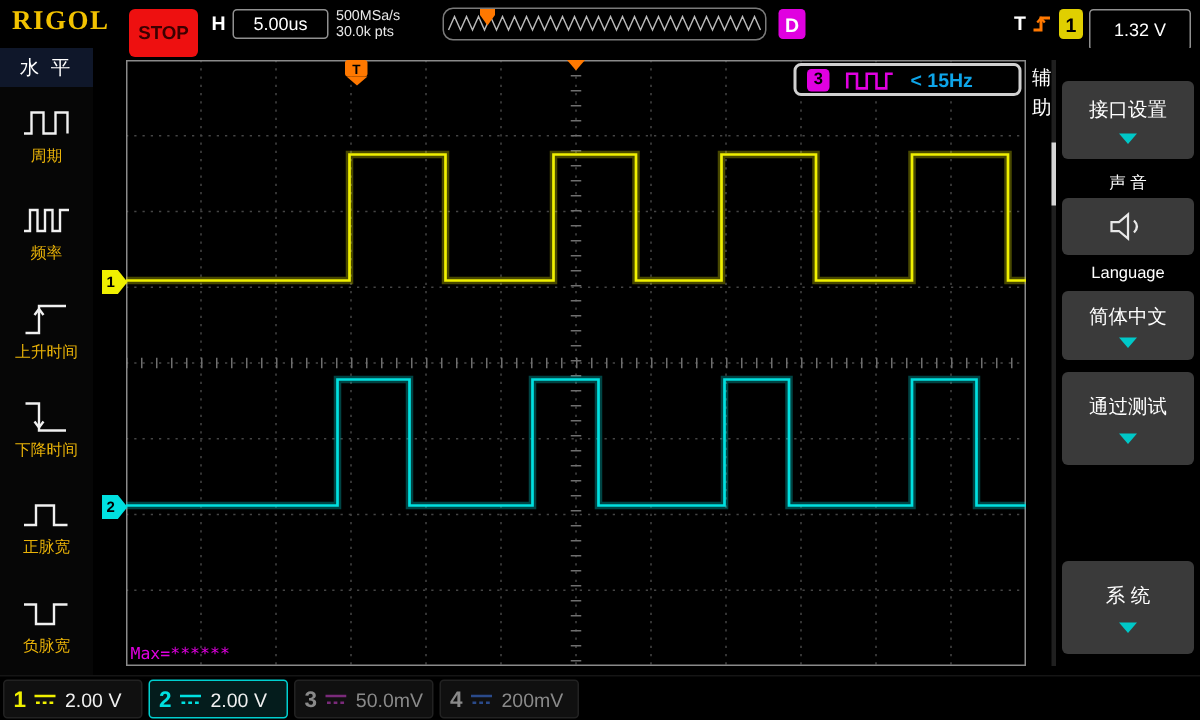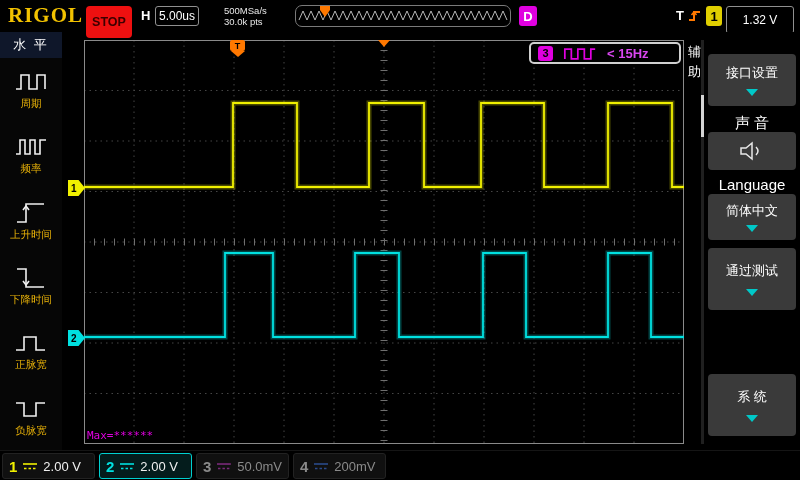--- a/index.html
+++ b/index.html
@@ -2,27 +2,27 @@
 <html><head>
 <meta charset="utf-8">
 <style>
   *{box-sizing:border-box}
   html,body{margin:0;padding:0;background:#000;width:800px;height:480px}
   #root{position:relative;width:800px;height:480px;background:#000;color:#fff;
         font-family:"Liberation Sans",sans-serif;overflow:hidden}
 
   
   .topbar{position:absolute;left:0;top:0;width:800px;height:32px;background:#000}
-  .brand{position:absolute;left:8px;top:3px;font-size:21px;font-weight:bold;color:#f2c200;
+  .brand{position:absolute;left:8px;top:3px;font-size:18px;font-weight:bold;color:#f2c200;
          letter-spacing:1px;font-family:"Liberation Serif",serif}
   .stop{position:absolute;left:86px;top:6px;width:46px;height:32px;background:#ee1010;border-radius:4px;
         color:#3c0000;font-weight:bold;font-size:12.5px;display:flex;align-items:center;justify-content:center}
   .hlabel{position:absolute;left:141px;top:8px;font-size:13px;font-weight:bold}
   .tbox{border:1px solid #909090;border-radius:3px;display:flex;align-items:center;justify-content:center;font-size:12px;color:#fff}
-  .timebase{position:absolute;left:155px;top:6px;width:44px;height:20px}
+  .timebase{position:absolute;left:155px;top:6px;width:64px;height:20px}
   .acq{position:absolute;left:224px;top:5px;font-size:9.5px;line-height:11px;color:#e8e8e8;white-space:nowrap}
   .thumb{position:absolute;left:295px;top:5px;width:216px;height:22px;border:1px solid #7a7a7a;
          border-radius:7px;overflow:hidden;display:flex;align-items:center;justify-content:center}
   .thumb svg{width:212px;height:22px}
   .dbadge{position:absolute;left:519px;top:6px;width:18px;height:20px;background:#e000e0;border-radius:3px;
           color:#fff;font-weight:bold;font-size:13px;display:flex;align-items:center;justify-content:center}
   .dval{position:absolute;left:541px;top:6px;width:128px;height:20px}
   .tlabel{position:absolute;left:676px;top:8px;font-size:13px;font-weight:bold}
   .tedge{position:absolute;left:688px;top:9px;width:14px;height:14px}
   .tsrc{position:absolute;left:706px;top:6px;width:16px;height:20px;background:#e0cf00;border-radius:3px;
@@ -47,21 +47,21 @@
              font-weight:bold;display:flex;align-items:center;justify-content:center}
   .tflag-tri{width:0;height:0;border-left:7.5px solid transparent;border-right:7.5px solid transparent;
              border-top:6px solid #ff7800}
   .cmark{position:absolute;left:294px;top:0;width:0;height:0;border-left:6px solid transparent;
          border-right:6px solid transparent;border-top:7px solid #ff7800}
   .freq{position:absolute;right:3px;top:2px;width:152px;height:22px;background:#000;border:2px solid #d0d0d0;
         border-radius:5px;display:flex;align-items:center;gap:6px;padding:0 7px}
   .freq-src{width:15px;height:15px;background:#e000e0;border-radius:3px;color:#000;font-weight:bold;
             font-size:11px;display:flex;align-items:center;justify-content:center;flex:none}
   .freq-wave{width:42px;height:13px;flex:none}
-  .freq-val{font-size:13px;font-weight:bold;color:#d946ef;white-space:nowrap}
+  .freq-val{font-size:13px;font-weight:bold;color:#0ea5e9;white-space:nowrap}
   .maxro{position:absolute;left:3px;bottom:2px;color:#e000e0;font-size:11px;
          font-family:"DejaVu Sans Mono",monospace}
 
   
   .chtab{position:absolute;left:68px;width:17px;height:16px;display:flex;align-items:center;padding-left:3px;
          clip-path:polygon(0 0,62% 0,100% 50%,62% 100%,0 100%);color:#000;font-size:10px;font-weight:bold}
   .ch1tab{top:180px;background:#f0f000}
   .ch2tab{top:330px;background:#00e0e0}
   .trigtab{position:absolute;left:684px;top:149px;width:16px;height:16px;background:#ff7800;
            clip-path:polygon(38% 0,100% 0,100% 100%,38% 100%,0 50%);color:#000;font-size:10px;font-weight:bold;
@@ -70,21 +70,21 @@
   
   .rightmenu{position:absolute;left:684px;top:32px;width:116px;height:418px;background:#000}
   .rm-title{position:absolute;left:3px;top:10px;width:15px;color:#fff;font-size:13px;line-height:20px;
             text-align:center;word-break:break-all}
   .rm-track{position:absolute;left:17px;top:8px;width:3px;height:404px;background:#202020}
   .rm-thumbbar{position:absolute;left:0;top:55px;width:3px;height:42px;background:#d5d5d5}
   .rbtn{position:absolute;left:24px;width:88px;background:#3a3a3a;border-radius:4px;display:flex;
         flex-direction:column;align-items:center;justify-content:space-evenly;color:#fff;font-size:13px;
         text-align:center;padding:4px 2px}
   .b1{top:22px;height:52px}
-  .rlabel{position:absolute;left:24px;width:88px;color:#fff;font-size:15px;text-align:center}
+  .rlabel{position:absolute;left:24px;width:88px;color:#fff;font-size:11px;text-align:center}
   .l2{top:82px}
   .b2{top:100px;height:38px}
   .l3{top:144px}
   .b3{top:162px;height:46px}
   .b4{top:216px;height:62px}
   .b5{top:342px;height:62px}
   .tri{width:0;height:0;border-left:6px solid transparent;border-right:6px solid transparent;
        border-top:7px solid #00c8c8}
   .spk{width:26px;height:20px}
 

